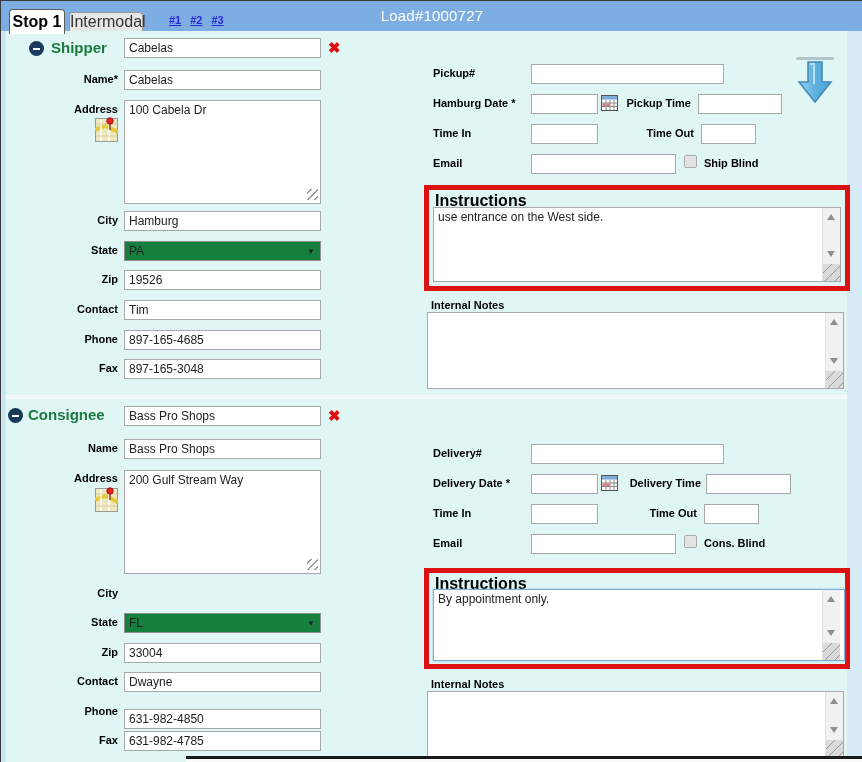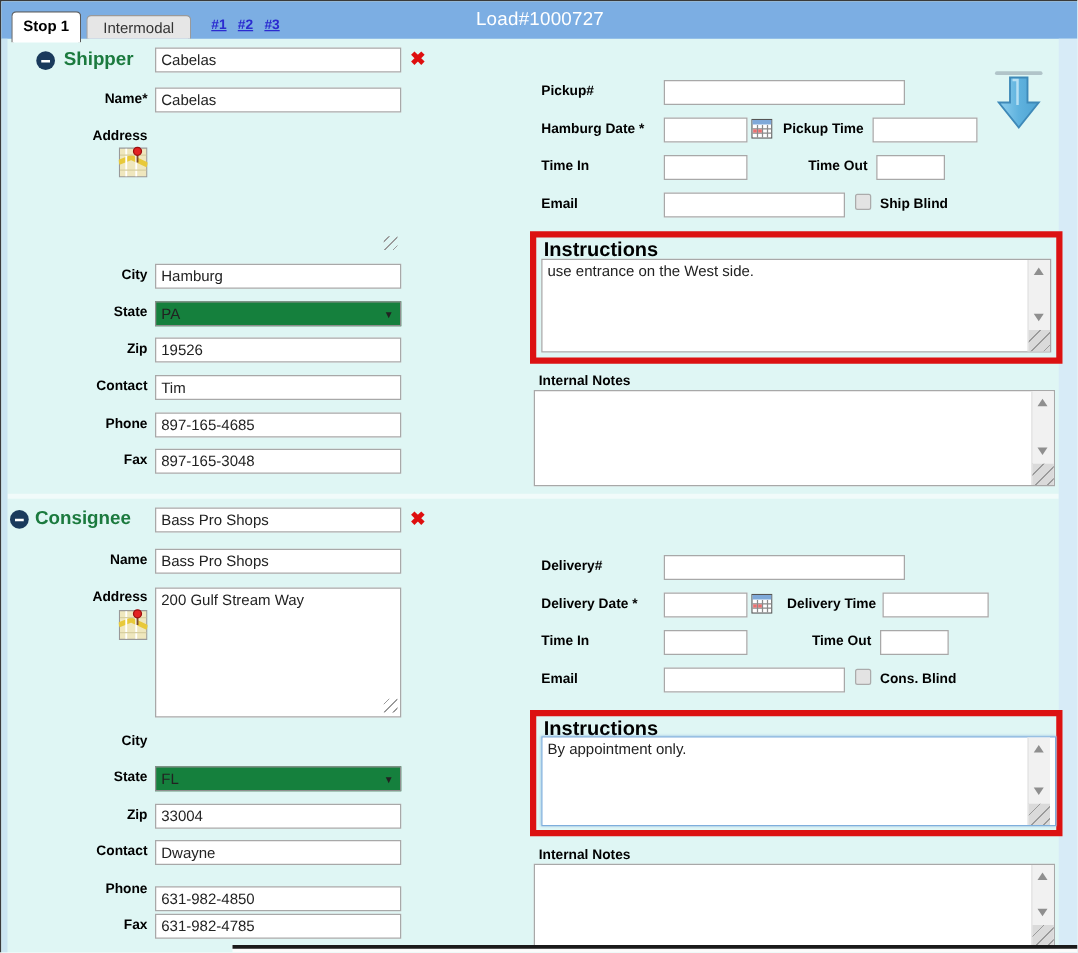--- a/index.html
+++ b/index.html
@@ -6,23 +6,23 @@
   body{font-family:"Liberation Sans", sans-serif; background:#ffffff;}
   .page{position:relative; width:862px; height:762px; background:#DFF6F4; overflow:hidden;
         border-top:1px solid #3a3a3a; border-left:1px solid #3a3a3a; box-sizing:border-box;}
   .left-strip{position:absolute; left:0; top:30px; width:5px; height:732px; background:#CBE5F1;}
   .right-strip{position:absolute; left:846px; top:30px; width:16px; height:732px; background:#D7EBF7; border-right:1px solid #BFD9E7; box-sizing:border-box;}
   .bottom-strip{position:absolute; left:185px; top:755px; width:677px; height:7px; background:#FBFBFB; border-top:3px solid #1a1a1a; box-sizing:border-box; z-index:40;}
 
   
   .header{position:absolute; left:0; top:0; width:862px; height:30px; background:#7CAEE3;}
   .title{position:absolute; left:0; right:0; top:6px; text-align:center; color:#ffffff; font-size:15px; font-weight:normal; letter-spacing:.2px;}
-  .tab{position:absolute; font-size:12px; text-align:center; box-sizing:border-box; cursor:pointer; z-index:5;}
+  .tab{position:absolute; font-size:16px; text-align:center; box-sizing:border-box; cursor:pointer; z-index:5;}
   .tab.active{left:8px; top:8px; width:56px; height:25px; background:#ffffff; border:1px solid #5a5a5a; border-bottom:none; border-radius:4px 4px 0 0; line-height:23px; color:#000; font-weight:bold;}
-  .tab.inactive{left:68px; top:11px; width:84px; height:19px; background:#E6E6E6; border:1px solid #9a9a9a; border-bottom:none; border-radius:4px 4px 0 0; line-height:18px; color:#333;}
+  .tab.inactive{left:68px; top:11px; width:74px; height:19px; background:#E6E6E6; border:1px solid #9a9a9a; border-bottom:none; border-radius:4px 4px 0 0; line-height:18px; color:#333;}
   .stop-links{position:absolute; left:168px; top:13px; display:flex; gap:9px;}
   .stop-link{font-size:11px; font-weight:bold; color:#2B2BD0; text-decoration:underline; cursor:pointer;}
 
   
   .flabel{position:absolute; left:0; width:117px; text-align:right; font-size:11px; font-weight:bold; color:#000;}
   .rlabel{position:absolute; font-size:11px; font-weight:bold; color:#000; white-space:nowrap;}
   .rlabel.ra{text-align:right;}
   .tinput{position:absolute; box-sizing:border-box; height:20px; border:1px solid #A8A8A8; background:#fff; font-family:"Liberation Sans",sans-serif; font-size:12px; color:#222; padding:1px 4px; outline:none;}
   .tarea{position:absolute; box-sizing:border-box; border:1px solid #A8A8A8; background:#fff; font-family:"Liberation Sans",sans-serif; font-size:12px; color:#222; padding:2px 4px; resize:none; overflow:hidden; outline:none;}
   .fselect{position:absolute; box-sizing:border-box; height:20px; border:1px solid #8f8f8f; background:#15803d; font-size:12px; color:#222; padding:2px 18px 1px 4px; cursor:pointer;}
@@ -80,20 +80,21 @@
   <div class="icon-btn" style="left:94px; top:115px;">
     <svg width="23" height="26" viewBox="0 0 23 26">
       <rect x="0.5" y="2.5" width="22" height="23" fill="#EFE7BE" stroke="#999"></rect>
       <path d="M0 14 L10 10 L23 16" stroke="#E8C93A" stroke-width="4" fill="none"></path>
       <path d="M6 3 L6 25 M14 3 L14 25" stroke="#ffffff" stroke-width="1.5"></path>
       <path d="M1 8 L22 8 M1 20 L22 20" stroke="#D8CFA0" stroke-width="1"></path>
       <line x1="15" y1="14" x2="15" y2="6" stroke="#7a4a2a" stroke-width="1.5"></line>
       <circle cx="15" cy="5" r="3.2" fill="#E32222" stroke="#9b1010"></circle>
     </svg>
   </div>
+  <textarea class="tarea" style="left: 123px; top: 99px; width: 197px; height: 104px;">100 Cabela Dr</textarea>
   <div class="mini-grip" style="left:306px; top:188px;"></div>
 
   <div class="flabel" style="top:213px;">City</div>
   <input class="tinput" style="left: 123px; top: 210px; width: 197px;" value="Hamburg">
 
   <div class="flabel" style="top:243px;">State</div>
   <div class="fselect" style="left:123px; top:240px; width:197px;">
     <span>PA</span>
     <span class="arrow">▼</span>
   </div>

